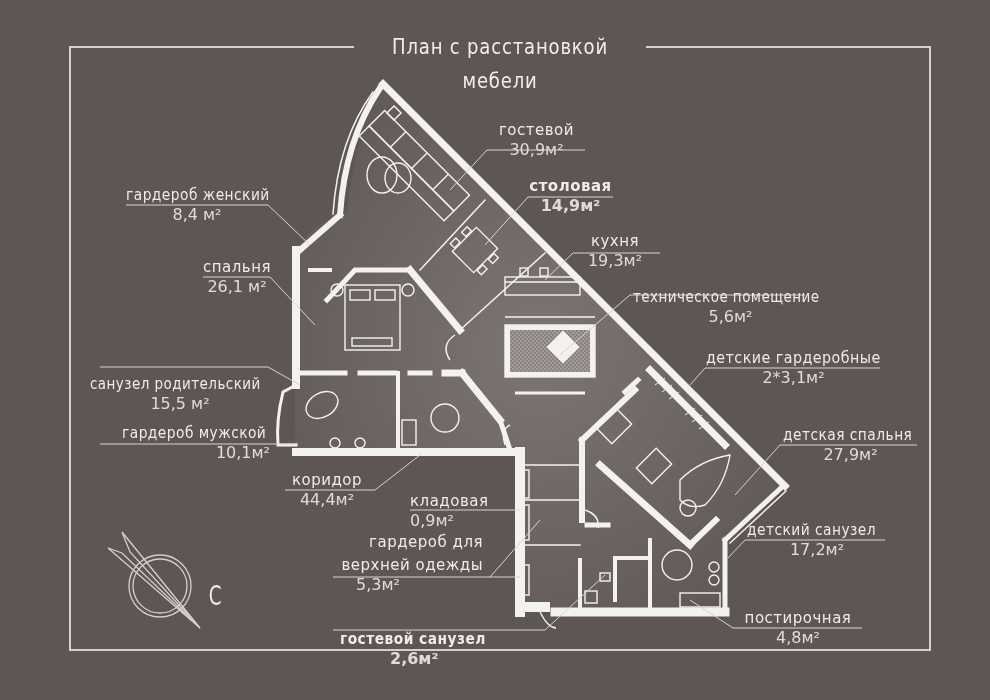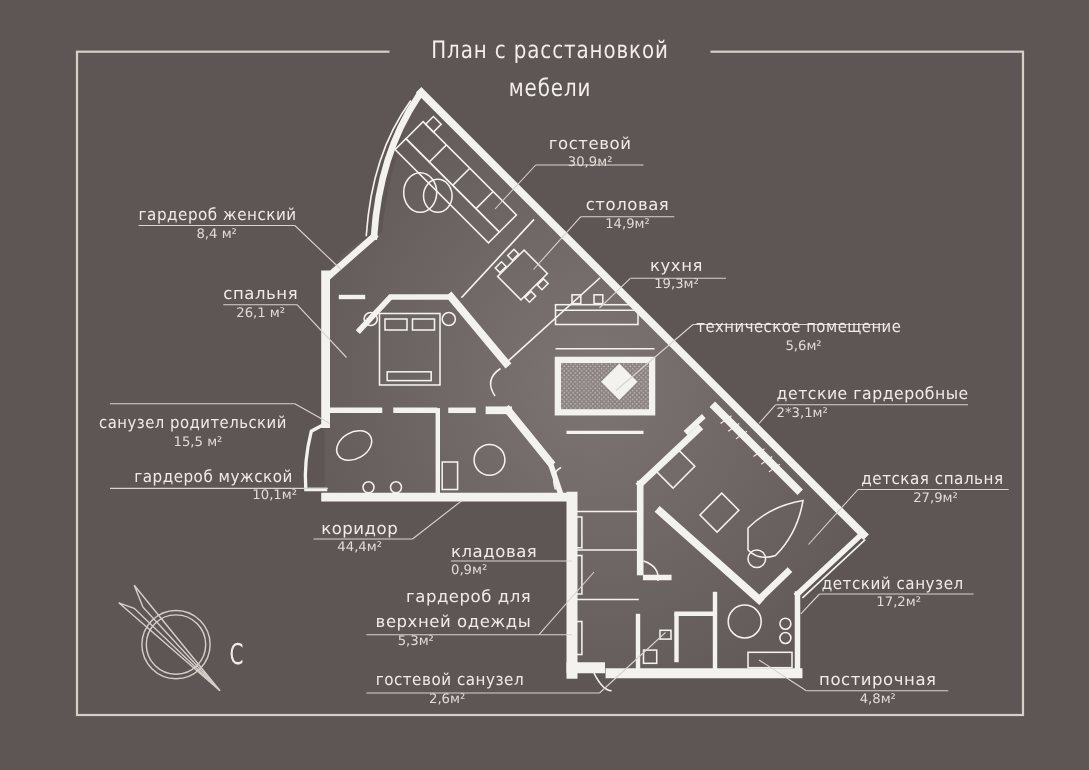--- a/index.html
+++ b/index.html
@@ -19,21 +19,21 @@
       background: #5e5655; text-align: center;
       font-family: "DejaVu Sans", sans-serif; font-size: 22px; letter-spacing: 1px;
       line-height: 34px; color: #f2eee9; transform: scaleX(0.82);
     }
     .plan { position: absolute; left: 0; top: 0; }
     .lbl {
       position: absolute; font-family: "DejaVu Sans", sans-serif;
       color: #efebe6; white-space: nowrap;
     }
     .lbl .name { font-size: 15px; letter-spacing: 0.5px; display: block; transform-origin: left; }
-    .lbl .area { font-size: 12px; display: block; margin-top: 1px; color: #e0dbd5; }
+    .lbl .area { font-size: 16px; display: block; margin-top: 1px; color: #e0dbd5; }
     .compass-letter {
       position: absolute; left: 206px; top: 581px; font-size: 26px;
       font-family: "DejaVu Sans", sans-serif; color: #f0ece8; transform: scaleX(0.7);
     }
   </style>
 </head>
 <body>
 
 <div class="frame"></div>
 <div class="title">План с расстановкой мебели</div>
@@ -231,33 +231,33 @@
     <polygon points="122,532 130,552 200,628"></polygon>
   </g>
 </svg>
 
 <div class="compass-letter">С</div>
 
 <div class="lbl" style="left:488px;top:121px;text-align:center;width:97px;">
   <span class="name">гостевой</span>
   <span class="area">30,9м²</span>
 </div>
-<div class="lbl" style="left:528px;top:177px;text-align:center;width:85px;">
+<div class="lbl" style="left:528px;top:177px;text-align:center;width:85px;font-weight:bold;">
   <span class="name">столовая</span>
   <span class="area">14,9м²</span>
 </div>
 <div class="lbl" style="left:575px;top:232px;text-align:center;width:80px;">
   <span class="name">кухня</span>
   <span class="area">19,3м²</span>
 </div>
 <div class="lbl" style="left:633px;top:276px;text-align:center;width:195px;margin-top:12px;">
   <span class="name" style="transform:scaleX(0.9)">техническое помещение</span>
   <span class="area">5,6м²</span>
 </div>
-<div class="lbl" style="left:706px;top:349px;width:175px;">
+<div class="lbl" style="left:706px;top:349px;text-align:center;width:175px;">
   <span class="name" style="transform:scaleX(0.95)">детские гардеробные</span>
   <span class="area">2*3,1м²</span>
 </div>
 <div class="lbl" style="left:783px;top:426px;text-align:center;width:135px;">
   <span class="name" style="transform:scaleX(0.92)">детская спальня</span>
   <span class="area">27,9м²</span>
 </div>
 <div class="lbl" style="left:747px;top:521px;text-align:center;width:140px;">
   <span class="name" style="transform:scaleX(0.92)">детский санузел</span>
   <span class="area">17,2м²</span>
@@ -288,16 +288,16 @@
 </div>
 <div class="lbl" style="left:410px;top:492px;text-align:left;width:72px;">
   <span class="name">кладовая</span>
   <span class="area">0,9м²</span>
 </div>
 <div class="lbl" style="left:333px;top:533px;text-align:right;width:150px;">
   <span class="name">гардероб для</span>
   <span class="name" style="margin-top:5px">верхней одежды</span>
   <span class="area" style="text-align:center;width:90px">5,3м²</span>
 </div>
-<div class="lbl" style="left:340px;top:609px;text-align:center;width:150px;">
+<div class="lbl" style="left:340px;top:630px;text-align:center;width:150px;font-weight:bold;">
   <span class="name" style="transform:scaleX(0.92)">гостевой санузел</span>
   <span class="area" style="text-align:left;padding-left:50px">2,6м²</span>
 </div>
 
 </body></html>

